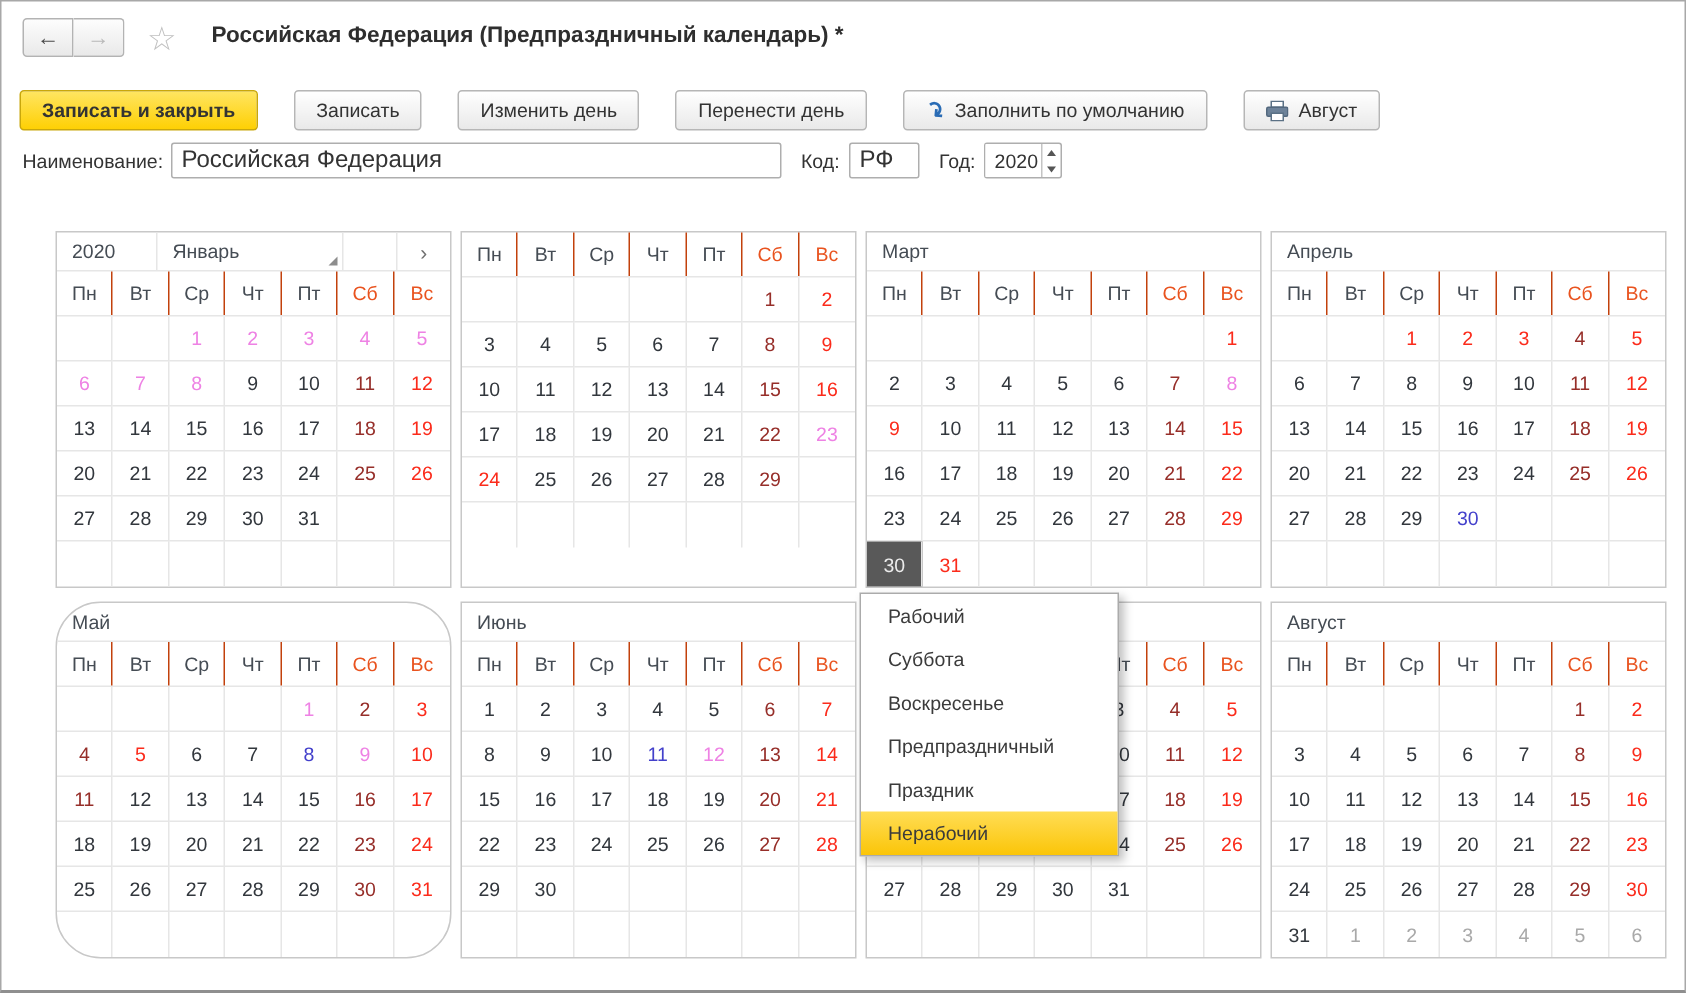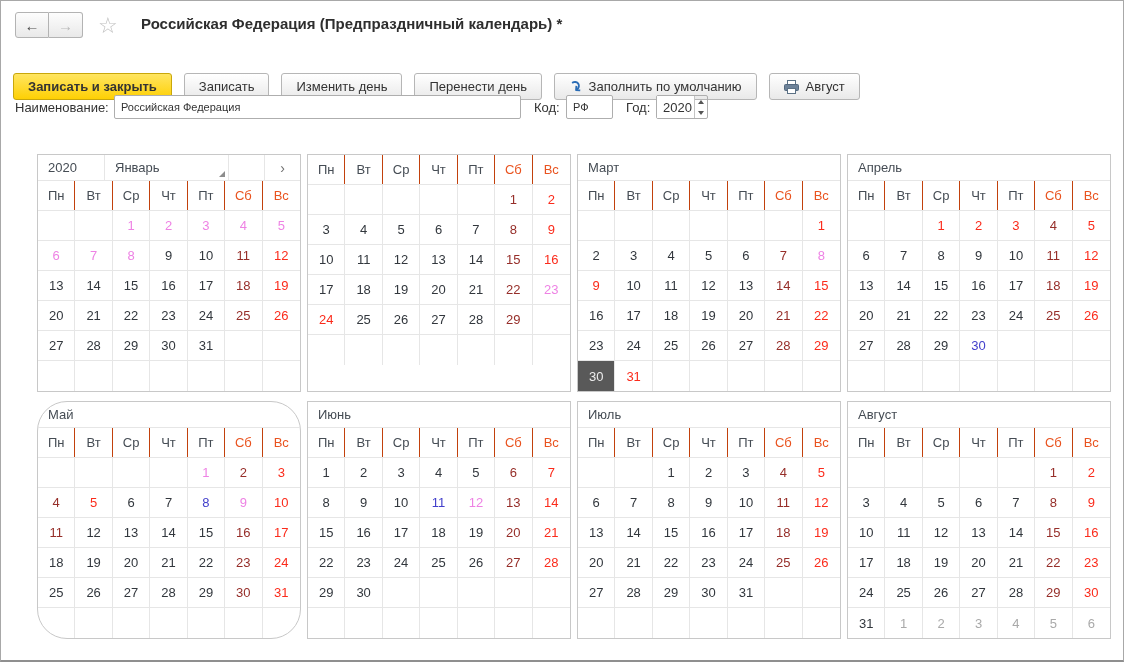--- a/index.html
+++ b/index.html
@@ -11,33 +11,33 @@
   .titlebar { position:absolute; left:0; top:0; width:100%; height:50px; }
   .navbtns { position:absolute; left:14px; top:11px; display:flex; }
   .nav { width:34px; height:26px; border:1px solid #b3b3b3; background:linear-gradient(#fdfdfd,#e9e9e9);
          display:flex; align-items:center; justify-content:center; font-size:15px; cursor:pointer; }
   .nav.back { border-radius:3px 0 0 3px; color:#4a4a4a; font-weight:bold; }
   .nav.fwd  { border-radius:0 3px 3px 0; border-left:none; color:#b9b9b9; font-weight:bold; }
   .star { position:absolute; left:97px; top:12px; font-size:22px; color:#c0c0c0; cursor:pointer; }
   .ptitle { position:absolute; left:140px; top:14px; font-size:15px; font-weight:bold; color:#2e2e2e; }
 
   
-  .toolbar { position:absolute; left:12px; top:72px; display:flex; gap:12px; align-items:center; }
+  .toolbar { position:absolute; left:12px; top:59px; display:flex; gap:24px; align-items:center; }
   .btn { height:27px; padding:0 14px; border:1px solid #b6b6b6; border-radius:3px;
          background:linear-gradient(#ffffff,#e9e9e9); font-size:13px; color:#333;
          display:inline-flex; align-items:center; gap:7px; cursor:pointer; white-space:nowrap;
          font-family:"Liberation Sans", sans-serif; }
   .btn.primary { background:linear-gradient(#ffe561,#fed004); border-color:#c9a70b; font-weight:bold; }
   .blue-arrow { color:#2a6cb5; font-size:15px; font-weight:bold; display:inline-block; transform:rotate(50deg); }
 
   
   .formrow { position:absolute; left:0; top:92px; width:100%; height:28px; font-size:13px; color:#333; }
   .flabel { position:absolute; top:7px; }
   .tin { position:absolute; top:2px; height:24px; border:1px solid #aeaeae; border-radius:2px;
-         font-size:11px; color:#333; padding:0 6px; font-family:"Liberation Sans", sans-serif; }
+         font-size:16px; color:#333; padding:0 6px; font-family:"Liberation Sans", sans-serif; }
   .yearbox { position:absolute; left:655px; top:2px; width:52px; height:24px; border:1px solid #aeaeae;
              border-radius:2px; display:flex; }
   .yearin { flex:1; border:none; outline:none; width:34px; font-size:13px; text-align:right; padding-right:2px;
             font-family:"Liberation Sans", sans-serif; color:#333; }
   .spin { width:13px; border-left:1px solid #c4c4c4; display:flex; flex-direction:column; }
   .spin div { flex:1; display:flex; align-items:center; justify-content:center; cursor:pointer; }
   .tri-up { width:0; height:0; border-left:3px solid transparent; border-right:3px solid transparent; border-bottom:4px solid #555; }
   .tri-dn { width:0; height:0; border-left:3px solid transparent; border-right:3px solid transparent; border-top:4px solid #555; }
 
   
@@ -582,14 +582,22 @@
           <div class="cell t-g">1</div>
           <div class="cell t-g">2</div>
           <div class="cell t-g">3</div>
           <div class="cell t-g">4</div>
           <div class="cell t-g">5</div>
           <div class="cell t-g">6</div>
         </div>
       </div>
     </div>
 
+  <div class="menu">
+      <div class="mitem">Рабочий</div>
+      <div class="mitem">Суббота</div>
+      <div class="mitem">Воскресенье</div>
+      <div class="mitem">Предпраздничный</div>
+      <div class="mitem">Праздник</div>
+      <div class="mitem hl">Нерабочий</div>
+    </div>
 
 </div>
 
 </body></html>

